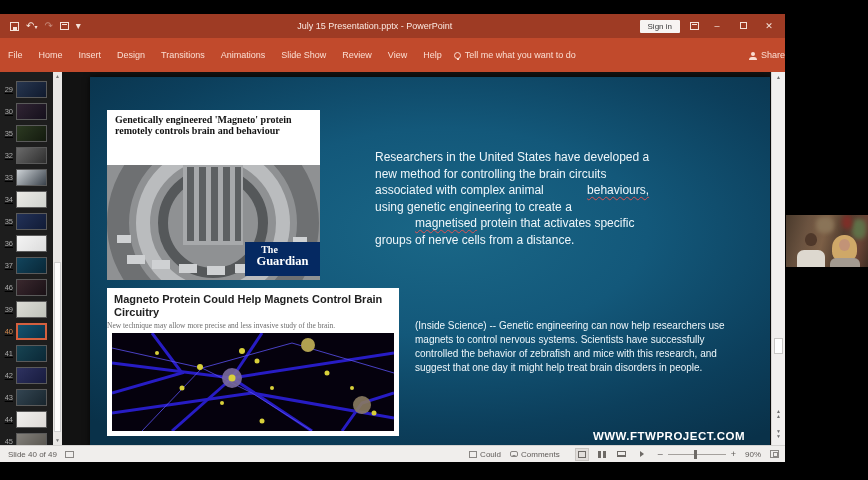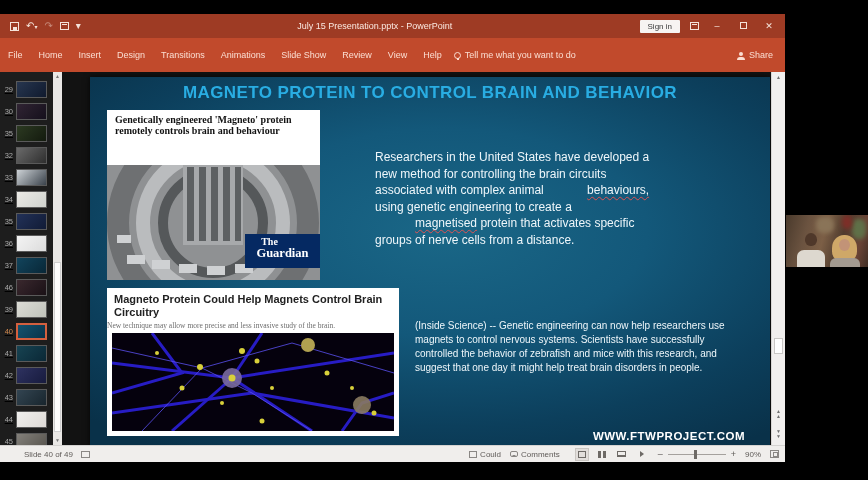--- a/index.html
+++ b/index.html
@@ -24,21 +24,21 @@
   .ic-restore { display:inline-block; width:7px; height:7px; border:1px solid #f5e3da; }
   .ic-ribbonopt { display:inline-block; width:9px; height:8px; border:1px solid #f5e3da; position:relative; }
   .ic-ribbonopt::after { content:""; position:absolute; left:1px; top:1px; width:5px; height:1px; background:#f5e3da; }
 
   .menubar { height:34px; background:#c14a2c; display:flex; align-items:center; color:#fbded2; font-size:9px; flex:0 0 auto; }
   .menu-tabs { display:flex; align-items:center; height:100%; }
   .menu-tab { padding:0 8px; height:100%; display:flex; align-items:center; white-space:nowrap; }
   .tellme { display:flex; align-items:center; gap:4px; margin-left:4px; white-space:nowrap; }
   .bulb { width:7px; height:7px; border:1px solid #fbded2; border-radius:50%; position:relative; }
   .bulb::after { content:""; position:absolute; left:2px; bottom:-2px; width:2px; height:2px; background:#fbded2; }
-  .share-zone { margin-left:auto; display:flex; align-items:flex-end; gap:4px; padding-right:12px; }
+  .share-zone { margin-left:auto; display:flex; align-items:flex-end; gap:4px; }
   .person { width:8px; height:8px; position:relative; }
   .person::before { content:""; position:absolute; left:2px; top:0; width:4px; height:4px; border-radius:50%; background:#fbded2; }
   .person::after { content:""; position:absolute; left:0; bottom:0; width:8px; height:3px; border-radius:3px 3px 0 0; background:#fbded2; }
 
   .workarea { flex:1; display:flex; min-height:0; }
 
   
   .panel { width:62px; flex:0 0 auto; display:flex; background:#1d1d1d; }
   .thumb-col { width:53px; padding-top:6px; overflow:hidden; }
   .thumb-row { display:flex; align-items:center; height:22px;text-decoration:underline; }
@@ -53,21 +53,21 @@
   
   .canvas { flex:1; position:relative; background:#121212; overflow:hidden; }
   .slide { position:absolute; left:28px; top:5px; width:680px; height:370px;
     background:radial-gradient(ellipse 75% 70% at 52% 42%, #1a6787 0%, #13587a 40%, #0c3f5c 75%, #093149 100%);
     box-shadow:0 0 6px rgba(0,0,0,.8); }
   .slide-title { position:absolute; top:6px; left:0; right:0; text-align:center; color:#29ade3; font-weight:bold; font-size:17px; letter-spacing:.4px; }
 
   .article1 { position:absolute; left:17px; top:33px; width:213px; height:170px; background:#fff; overflow:hidden; }
   .a1-headline { font-family:"Liberation Serif", serif; font-weight:bold; font-size:10px; line-height:1.12; color:#121212; padding:4px 6px 3px 8px; }
   .a1-photo { position:absolute; left:0; right:0; bottom:0; top:55px; }
-  .guardian-box { position:absolute; right:0; bottom:12px; width:75px; height:34px; background:#052962; color:#fff; font-family:"Liberation Serif", serif; font-weight:bold; text-align:center; padding-top:3px; }
+  .guardian-box { position:absolute; right:0; bottom:4px; width:75px; height:34px; background:#052962; color:#fff; font-family:"Liberation Serif", serif; font-weight:bold; text-align:center; padding-top:3px; }
   .guardian-box .l1 { font-size:10px; line-height:10px; display:block; margin-right:26px; }
   .guardian-box .l2 { font-size:12.5px; line-height:12px; display:block; }
 
   .text1 { position:absolute; left:285px; top:72px; width:290px; color:#eef6fa; font-size:12px; line-height:1.38; }
   .sq { text-decoration:underline wavy #e05252 1px; text-underline-offset:2px;padding-left:40px; }
 
   .article2 { position:absolute; left:17px; top:211px; width:292px; height:148px; background:#fff; overflow:hidden; }
   .a2-headline { font-size:11px; font-weight:bold; color:#222; line-height:1.15; padding:5px 8px 0 7px; }
   .a2-sub { font-family:"Liberation Serif", serif; font-size:7.5px; color:#6d6d6d; padding:3px 8px 4px 0; }
   .a2-img { position:absolute; left:5px; right:5px; bottom:5px; top:45px; background:#05010d; }
@@ -76,21 +76,21 @@
   .slide-url { position:absolute; right:25px; bottom:5px; color:#fff; font-weight:bold; font-size:11.5px; letter-spacing:.5px; }
 
   
   .vscroll { width:14px; flex:0 0 auto; background:#f1efee; position:relative; border-left:1px solid #d9d7d5; }
   .vscroll .arr { position:absolute; left:0; width:13px; text-align:center; font-size:5px; color:#707070; }
   .vscroll .thumbbar { position:absolute; left:2px; width:9px; top:266px; height:16px; background:#ffffff; border:1px solid #c9c7c5; }
   .vscroll .dbl { position:absolute; left:0; width:13px; text-align:center; font-size:5px; line-height:5px; color:#707070; }
 
   
   .statusbar { height:17px; background:#f0eeec; border-top:1px solid #d5d3d1; display:flex; align-items:center; font-size:8px; color:#5f5b58; flex:0 0 auto; }
-  .sb-left { display:flex; align-items:center; gap:8px; padding-left:24px; }
+  .sb-left { display:flex; align-items:center; gap:8px; padding-left:8px; }
   .ic-disp { width:9px; height:7px; border:1px solid #8a8784; }
   .sb-right { margin-left:auto; display:flex; align-items:center; gap:9px; padding-right:6px; }
   .sb-item { display:flex; align-items:center; gap:3px; }
   .ic-notes { width:8px; height:7px; border:1px solid #8a8784; background:linear-gradient(#f0eeec 55%, #8a8784 55%, #8a8784 65%, #f0eeec 65%); }
   .ic-comment { width:8px; height:6px; border:1px solid #8a8784; border-radius:2px; position:relative; }
   .ic-comment::after { content:""; position:absolute; left:1px; bottom:-3px; border:2px solid transparent; border-top-color:#8a8784; }
   .viewbtns { display:flex; align-items:center; gap:6px; margin-left:6px; }
   .vb { width:14px; height:13px; display:flex; align-items:center; justify-content:center; }
   .vb.active { background:#e2dedb; border:1px solid #c9c5c1; }
   .vb i { display:block; }
@@ -275,21 +275,20 @@
 </div>
         <div class="panel-scroll">
           <span class="arr" style="top:0">▲</span>
           <span class="thumbbar"></span>
           <span class="arr" style="bottom:0">▼</span>
         </div>
       </div>
 
       <div class="canvas">
         <div class="slide">
-          <div class="slide-title">MAGNETO PROTEIN TO CONTROL BRAIN AND BEHAVIOR</div>
 
           <div class="article1">
             <div class="a1-headline">Genetically engineered 'Magneto' protein remotely controls brain and behaviour</div>
             <div class="a1-photo">
               <svg viewBox="0 0 213 115" preserveAspectRatio="none">
                 <rect width="213" height="115" fill="#8f9193"></rect>
                 <circle cx="106" cy="58" r="95" fill="none" stroke="#6e7072" stroke-width="22"></circle>
                 <circle cx="106" cy="58" r="70" fill="none" stroke="#babcbe" stroke-width="14"></circle>
                 <circle cx="106" cy="58" r="50" fill="none" stroke="#55585a" stroke-width="10"></circle>
                 <rect x="76" y="0" width="60" height="80" fill="#a7a9ab"></rect>

